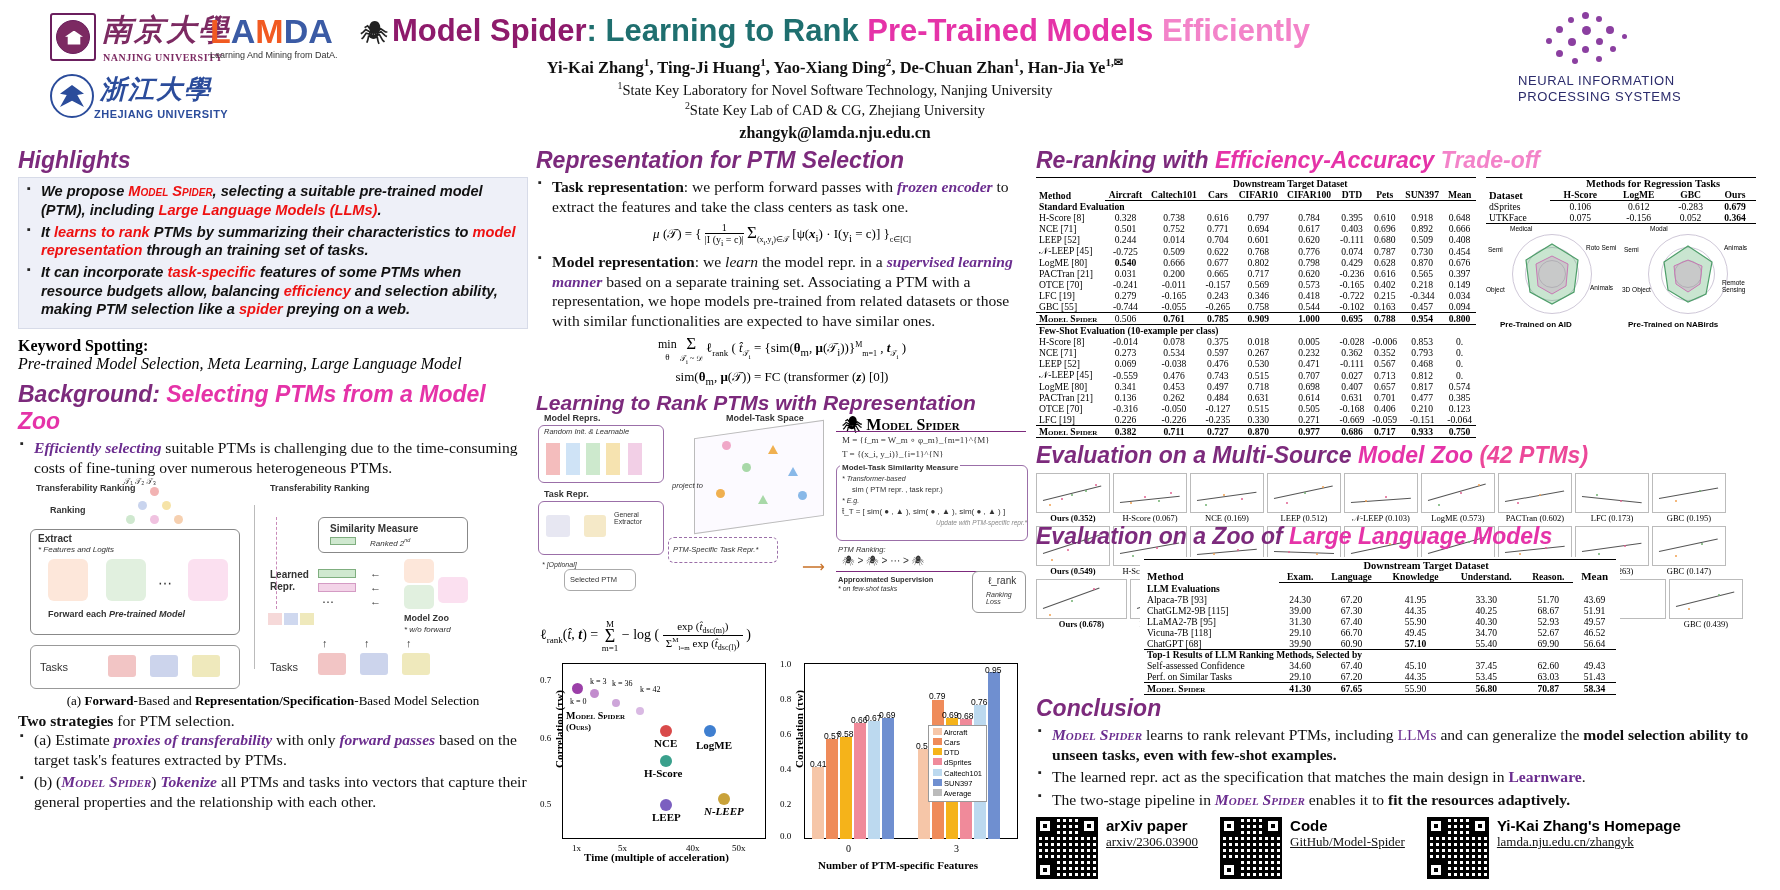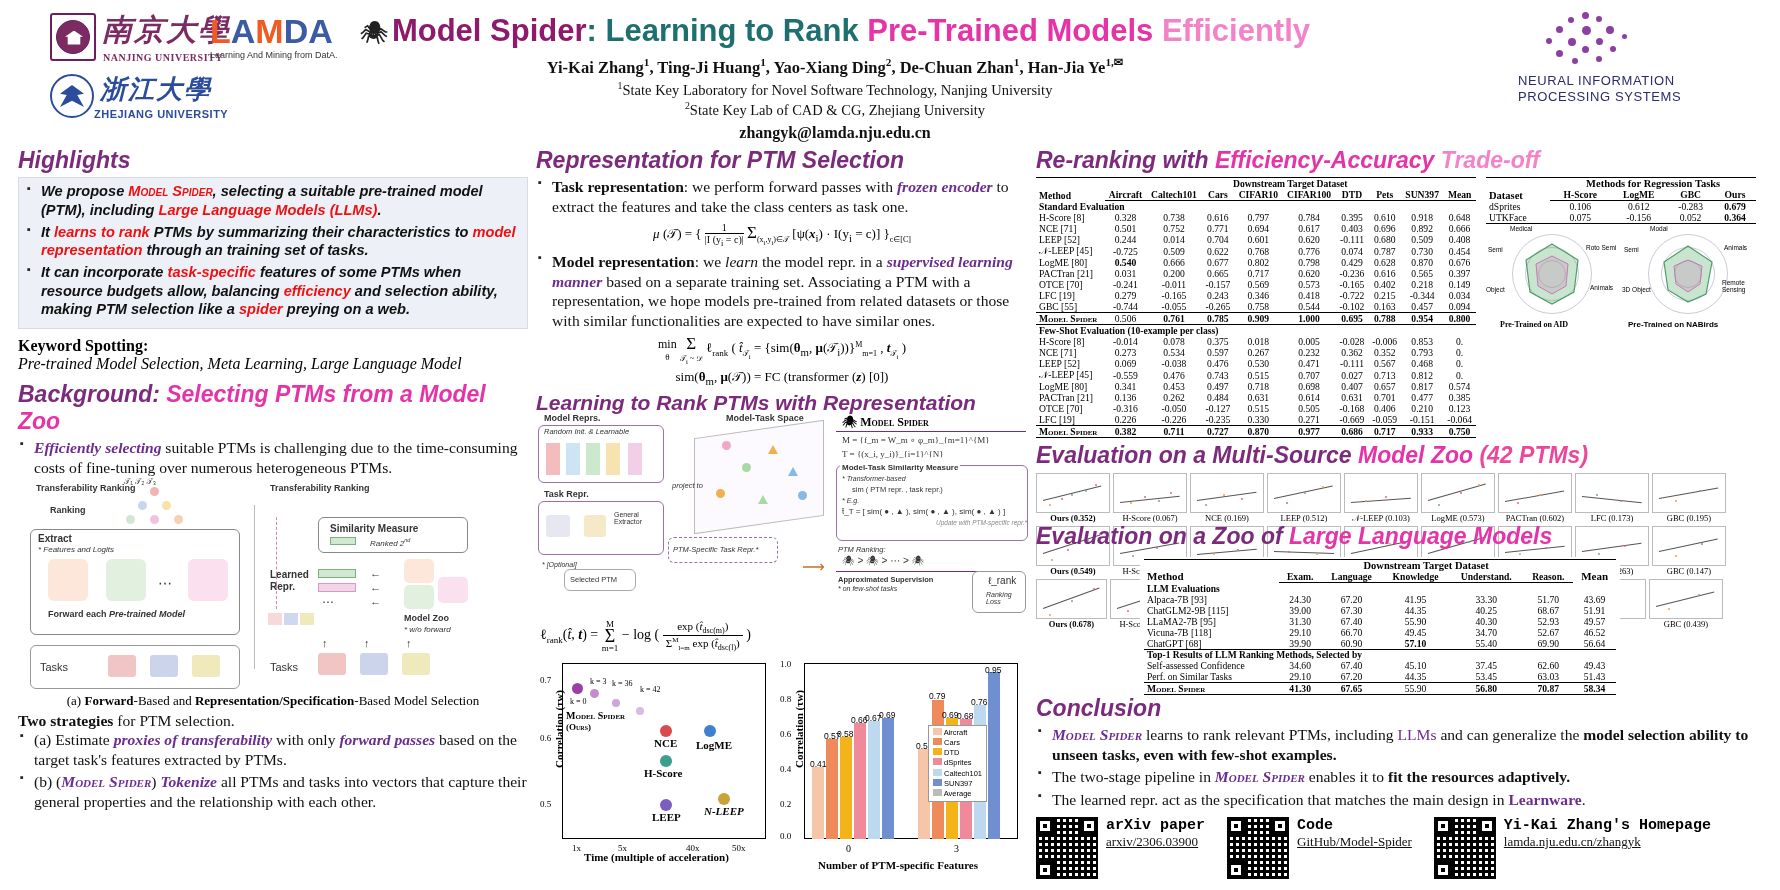--- a/index.html
+++ b/index.html
@@ -128,21 +128,21 @@
 
   .qr { width: 62px; height: 62px; background:
      repeating-linear-gradient(0deg,#000 0 3px,#fff 3px 6px),
      repeating-linear-gradient(90deg,#000 0 3px,transparent 3px 6px);
      background-blend-mode: multiply; }
   .qr-wrap { position: relative; width: 62px; height: 62px; }
   .qr-eye { position: absolute; width: 18px; height: 18px; border: 4px solid #000; background:#fff; }
   .qr-eye::after { content:""; position:absolute; inset:3px; background:#000; }
 
   .link { text-decoration: underline; font-family: "Liberation Serif", serif; font-size: 13px; color: #111; }
-  .qrlabel { font-family: Liberation Mono, monospace; font-size: 15px; font-weight: bold; }
+  .qrlabel { font-family: Liberation Sans, sans-serif; font-size: 15px; font-weight: bold; }
 </style>
 </head>
 <body>
 
 <div class="poster">
 
   <div class="header">
 
     <div class="logo-nju">
       <div class="nju-seal">
@@ -381,21 +381,21 @@
         <div style="position:absolute;left:158px;top:10px;width:130px;height:96px;border:1px solid #bbb;transform:skewY(-8deg);background:#fcfaff"></div>
         <div class="dlabel" style="left:136px;top:62px;font-size:7.5px;font-style:italic">project to</div>
         <div style="position:absolute;left:186px;top:22px;width:9px;height:9px;border-radius:50%;background:#f0a8c8"></div>
         <div style="position:absolute;left:232px;top:26px;width:0;height:0;border-left:5px solid transparent;border-right:5px solid transparent;border-bottom:9px solid #f0b050"></div>
         <div style="position:absolute;left:206px;top:44px;width:9px;height:9px;border-radius:50%;background:#a8d8a8"></div>
         <div style="position:absolute;left:252px;top:48px;width:0;height:0;border-left:5px solid transparent;border-right:5px solid transparent;border-bottom:9px solid #88b8e8"></div>
         <div style="position:absolute;left:180px;top:70px;width:9px;height:9px;border-radius:50%;background:#f0b050"></div>
         <div style="position:absolute;left:222px;top:76px;width:0;height:0;border-left:5px solid transparent;border-right:5px solid transparent;border-bottom:9px solid #a8d8a8"></div>
         <div style="position:absolute;left:262px;top:72px;width:9px;height:9px;border-radius:50%;background:#88b8e8"></div>
 
-        <div style="position:absolute;left:306px;top:-4px;font-family:'Liberation Serif',serif;font-size:12px;font-variant:small-caps;font-weight:bold">🕷 <span>Model Spider</span></div>
+        <div style="position:absolute;left:306px;top:-4px;font-family:'Liberation Serif',serif;font-size:16px;font-variant:small-caps;font-weight:bold">🕷 <span>Model Spider</span></div>
         <div style="position:absolute;left:300px;top:12px;width:190px;height:1px;background:#7c2a7c"></div>
         <div class="dlabel" style="left:306px;top:16px;font-size:9px;font-family:'Liberation Serif',serif">M = {f_m = W_m ∘ φ_m}_{m=1}^{M}</div>
         <div class="dlabel" style="left:306px;top:30px;font-size:9px;font-family:'Liberation Serif',serif">T = {(x_i, y_i)}_{i=1}^{N}</div>
         <div class="dbox" style="left:300px;top:46px;width:192px;height:76px;border-color:#9b6fa8"></div>
         <div class="dlabel" style="left:304px;top:44px;font-size:8px;font-weight:bold;background:#fff;padding:0 2px">Model-Task Similarity Measure</div>
         <div class="dlabel" style="left:306px;top:56px;font-size:7px;font-style:italic">* Transformer-based</div>
         <div class="dlabel" style="left:316px;top:66px;font-size:7.5px">sim ( PTM repr. , task repr.)</div>
         <div class="dlabel" style="left:306px;top:78px;font-size:7px;font-style:italic">* E.g.</div>
         <div class="dlabel" style="left:306px;top:88px;font-size:8px">t̂_T = [ sim( ● , ▲ ), sim( ● , ▲ ), sim( ● , ▲ ) ]</div>
         <div class="dlabel" style="left:400px;top:100px;font-size:6.5px;font-style:italic;color:#888">Update with PTM-specific repr.*</div>
@@ -823,21 +823,21 @@
                 <svg width="80" height="80" style="position:absolute;left:0;top:0">
                   <polygon points="40,10 66,26 62,58 40,70 18,58 14,26" fill="rgba(100,180,120,.35)" stroke="#4e9e6a" stroke-width="1.2"></polygon>
                   <polygon points="40,22 56,30 54,52 40,60 26,52 24,30" fill="rgba(200,120,180,.25)" stroke="#c878b4" stroke-width="1"></polygon>
                 </svg>
               </div>
               <div style="position:absolute;left:24px;top:-5px;font-size:6.5px;font-family:'Liberation Sans',sans-serif">Medical</div>
               <div style="position:absolute;left:100px;top:14px;font-size:6.5px;font-family:'Liberation Sans',sans-serif">Roto Semi</div>
               <div style="position:absolute;left:104px;top:54px;font-size:6.5px;font-family:'Liberation Sans',sans-serif">Animals</div>
               <div style="position:absolute;left:0px;top:56px;font-size:6.5px;font-family:'Liberation Sans',sans-serif">Object</div>
               <div style="position:absolute;left:2px;top:16px;font-size:6.5px;font-family:'Liberation Sans',sans-serif">Semi</div>
-              <div style="position:absolute;left:14px;top:90px;font-size:8px;font-family:Liberation Serif, serif;font-weight:bold">Pre-Trained on AID</div>
+              <div style="position:absolute;left:14px;top:90px;font-size:8px;font-family:Liberation Sans, sans-serif;font-weight:bold">Pre-Trained on AID</div>
             </div>
             <div style="width:132px;position:relative;height:110px">
               <div class="radar" style="position:absolute;left:26px;top:4px;width:80px;height:80px">
                 <div class="ring" style="inset:0"></div>
                 <div class="ring" style="inset:13px"></div>
                 <div class="ring" style="inset:26px"></div>
                 <svg width="80" height="80" style="position:absolute;left:0;top:0">
                   <polygon points="40,12 64,28 58,60 40,68 20,56 16,28" fill="rgba(100,180,120,.35)" stroke="#4e9e6a" stroke-width="1.2"></polygon>
                   <polygon points="40,26 54,32 52,50 40,58 28,50 26,32" fill="rgba(200,120,180,.25)" stroke="#c878b4" stroke-width="1"></polygon>
                 </svg>
@@ -1010,21 +1010,21 @@
               <div class="sp" style="height:40px">
                 <div class="trend" style="left:6px;top:24px;width:60px;transform:rotate(-12deg)"></div>
                 <div class="pt" style="left:22px;top:28px;background:#f0a050"></div>
                 <div class="pt" style="left:48px;top:16px;background:#70b070"></div>
               </div>
               <div class="sp-cap">GBC (0.147)</div>
             </div>
         </div>
 
         <div style="display:flex;gap:3px;margin-top:2px">
-          <div style="width:71px">
+          <div style="width:91px">
               <div class="sp" style="height:40px">
                 <div class="trend" style="left:6px;top:28px;width:60px;transform:rotate(-20deg)"></div>
                 <div class="pt" style="left:12px;top:34px;background:#f0a050"></div>
                 <div class="pt" style="left:34px;top:20px;background:#70b070"></div>
                 <div class="pt" style="left:56px;top:8px;background:#e06090"></div>
               </div>
               <div class="sp-cap bold">Ours (0.678)</div>
             </div>
           <div style="width:74px">
               <div class="sp" style="height:40px">
@@ -1164,22 +1164,22 @@
                   <td class="bold">58.34</td>
                 </tr>
           </tbody>
             </table>
         </div>
       </div>
 
       <div class="sec-h" style="margin-top:46px">Conclusion</div>
       <ul class="bul body-txt" style="width:720px">
         <li><span class="pur sc">Model Spider</span> learns to rank relevant PTMs, including <span style="color:#6b2d8f">LLMs</span> and can generalize the <b>model selection ability to unseen tasks, even with few-shot examples.</b></li>
+        <li>The learned repr. act as the specification that matches the main design in <b><span style="color:#6b2d8f">Learnware</span></b>.</li>
         <li>The two-stage pipeline in <span class="pur sc">Model Spider</span> enables it to <b>fit the resources adaptively.</b></li>
-        <li>The learned repr. act as the specification that matches the main design in <b><span style="color:#6b2d8f">Learnware</span></b>.</li>
       </ul>
 
       <div style="display:flex;gap:22px;margin-top:8px;align-items:flex-start">
         <div style="display:flex;gap:8px;align-items:flex-start">
           <div class="qr-wrap">
             <div class="qr"></div>
               <div class="qr-eye" style="left:0;top:0"></div>
               <div class="qr-eye" style="right:0;top:0"></div>
               <div class="qr-eye" style="left:0;bottom:0"></div>
           </div>

